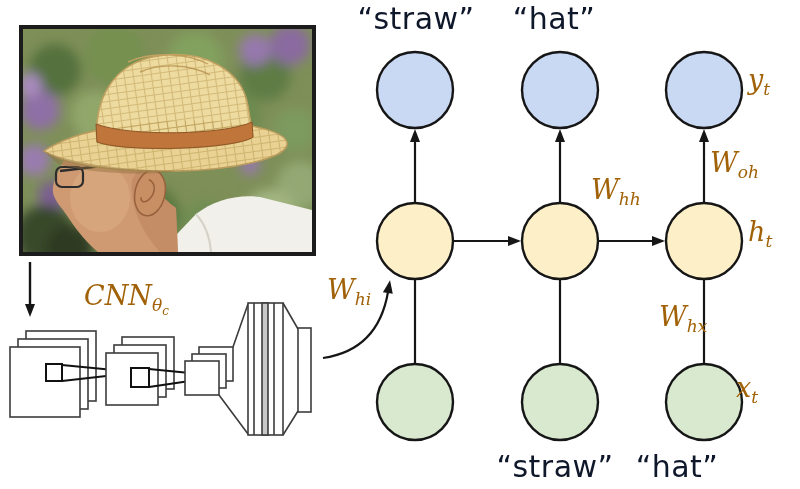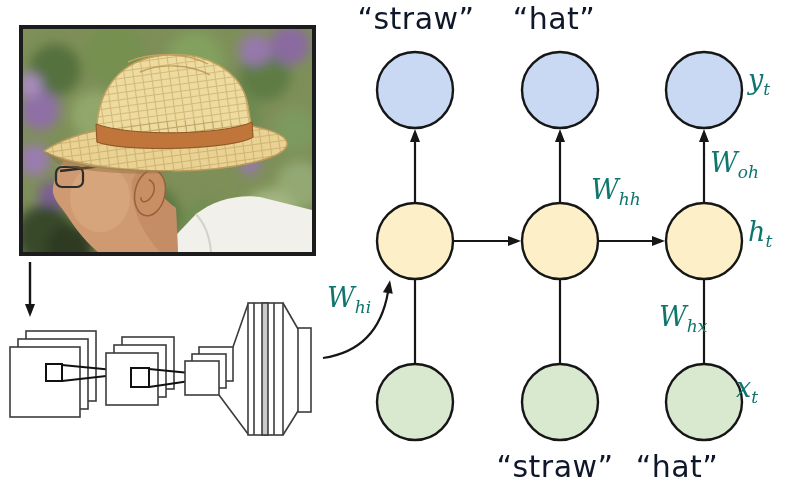--- a/index.html
+++ b/index.html
@@ -8,21 +8,21 @@
     overflow:hidden; font-family:"DejaVu Sans", sans-serif;
   }
   .layer { position:absolute; inset:0; }
   .word {
     position:absolute; transform:translateX(-50%);
     font:400 30px "DejaVu Sans", sans-serif; color:#0f172a;
     white-space:nowrap; letter-spacing:0.5px;
   }
   .math {
     position:absolute; font-style:italic;
-    font-family:"DejaVu Serif", serif; font-size:27px; color:#0f766e;
+    font-family:"DejaVu Serif", serif; font-size:27px; color:#a16207;
     white-space:nowrap; line-height:1;
   }
   .math sub { font-size:17px; font-style:italic; line-height:0; vertical-align:-0.35em; }
   .math sub sub { font-size:12px; vertical-align:-0.3em; }
 </style>
 </head>
 <body>
 
 <div class="canvas">
 
@@ -150,21 +150,24 @@
       <circle cx="560" cy="402" r="38" fill="#d9e9d0"></circle>
       <circle cx="704" cy="402" r="38" fill="#d9e9d0"></circle>
     </g>
   </svg>
 
   <div class="word" style="left:416px; top:1px">“straw”</div>
   <div class="word" style="left:554px; top:1px">“hat”</div>
   <div class="word" style="left:555px; top:449px">“straw”</div>
   <div class="word" style="left:677px; top:449px">“hat”</div>
 
-  <div class="math" style="left:327px; top:284px">
+  <div class="math" style="left:84px; top:282px">
+    <span>CNN</span><sub><span>θ</span><sub>c</sub></sub>
+  </div>
+  <div class="math" style="left:327px; top:276px">
     <span>W</span><sub>hi</sub>
   </div>
   <div class="math" style="left:591px; top:176px">
     <span>W</span><sub>hh</sub>
   </div>
   <div class="math" style="left:710px; top:149px">
     <span>W</span><sub>oh</sub>
   </div>
   <div class="math" style="left:659px; top:303px">
     <span>W</span><sub>hx</sub>

